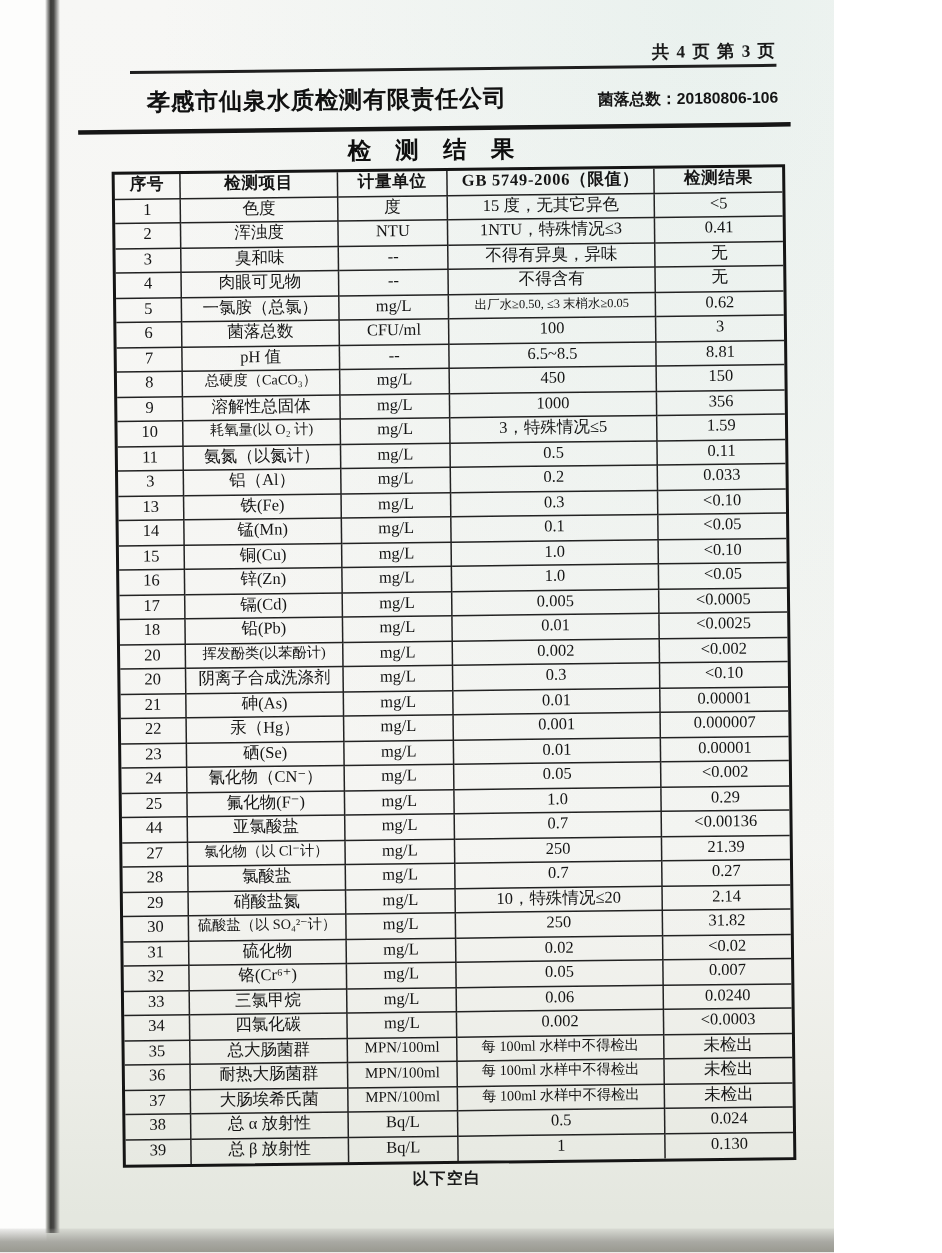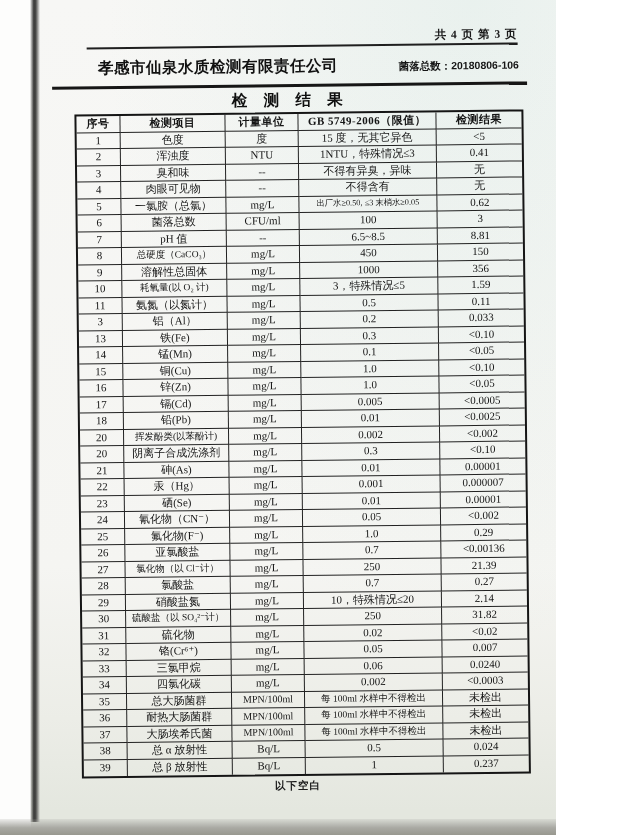--- a/index.html
+++ b/index.html
@@ -204,21 +204,21 @@
         <div class="cell col0">24</div>
         <div class="cell col1">氰化物（CN⁻）</div>
         <div class="cell col2">mg/L</div>
         <div class="cell col3">0.05</div>
         <div class="cell col4">&lt;0.002</div>
         <div class="cell col0">25</div>
         <div class="cell col1">氟化物(F⁻)</div>
         <div class="cell col2">mg/L</div>
         <div class="cell col3">1.0</div>
         <div class="cell col4">0.29</div>
-        <div class="cell col0">26</div>
+        <div class="cell col0">44</div>
         <div class="cell col1">亚氯酸盐</div>
         <div class="cell col2">mg/L</div>
         <div class="cell col3">0.7</div>
         <div class="cell col4">&lt;0.00136</div>
         <div class="cell col0">27</div>
         <div class="cell col1 sm">氯化物（以 Cl⁻计）</div>
         <div class="cell col2">mg/L</div>
         <div class="cell col3">250</div>
         <div class="cell col4">21.39</div>
         <div class="cell col0">28</div>
@@ -273,21 +273,21 @@
         <div class="cell col4">未检出</div>
         <div class="cell col0">38</div>
         <div class="cell col1">总 α 放射性</div>
         <div class="cell col2">Bq/L</div>
         <div class="cell col3">0.5</div>
         <div class="cell col4">0.024</div>
         <div class="cell col0 lastrow">39</div>
         <div class="cell col1 lastrow">总 β 放射性</div>
         <div class="cell col2 lastrow">Bq/L</div>
         <div class="cell col3 lastrow">1</div>
-        <div class="cell col4 lastrow">0.237</div>
+        <div class="cell col4 lastrow">0.130</div>
       </div>
 
     <div class="end-note">以下空白</div>
   </div>
 
   <svg class="stamp" viewBox="0 0 64 142" xmlns="http://www.w3.org/2000/svg">
     <g stroke="#d43f6f" fill="none" stroke-linecap="round">
       <path d="M10 18 Q 24 7 44 11" stroke-width="5" opacity="0.85"></path>
       <path d="M12 26 L12 47" stroke-width="3" opacity="0.8"></path>
       <path d="M19 24 L19 48" stroke-width="3.5" opacity="0.85"></path>

